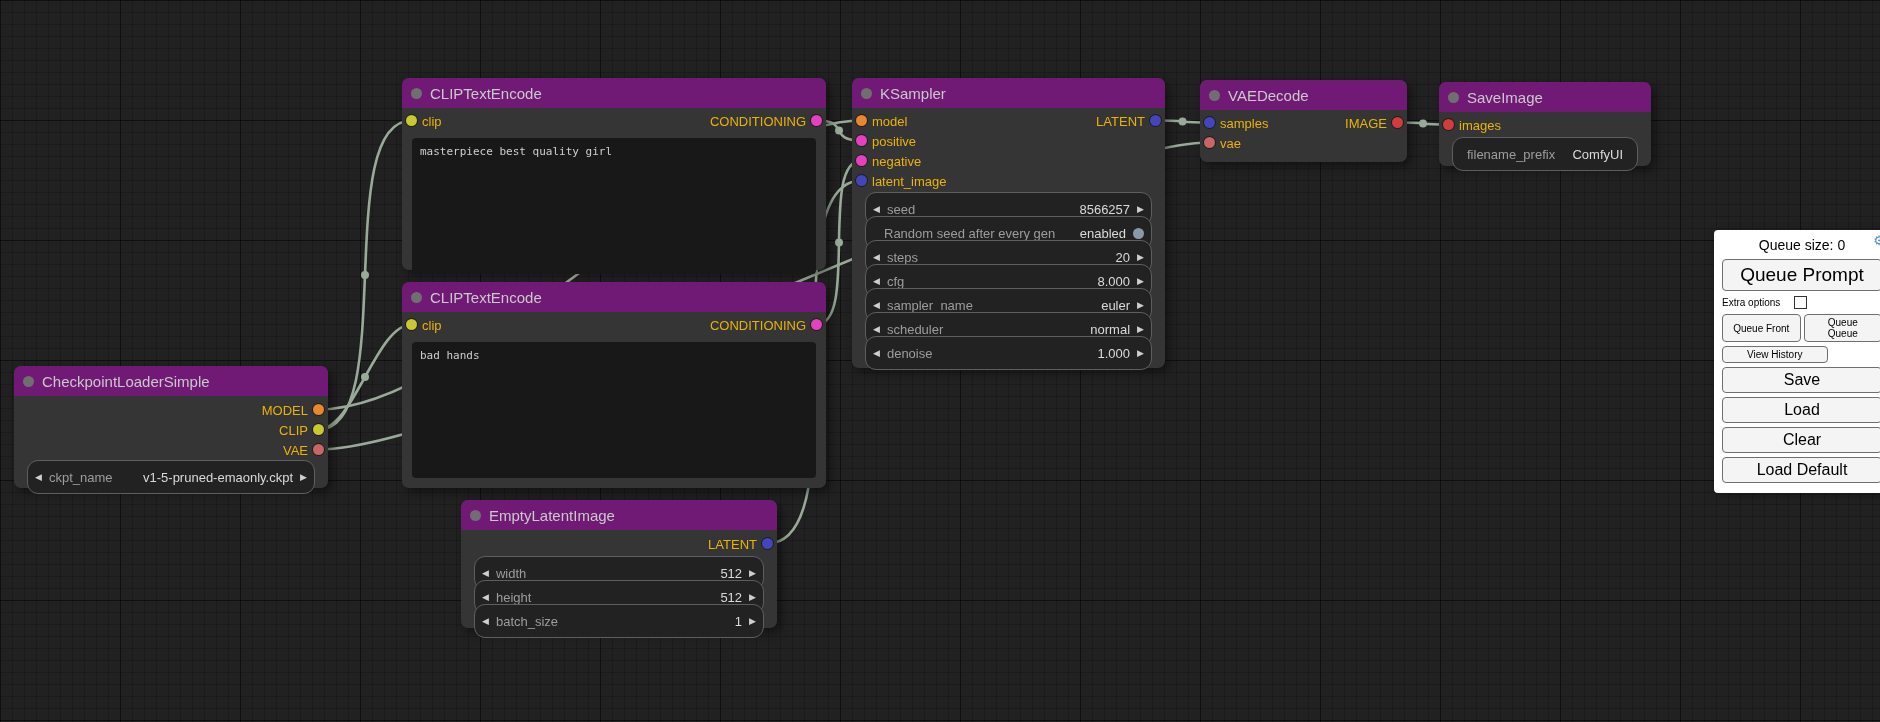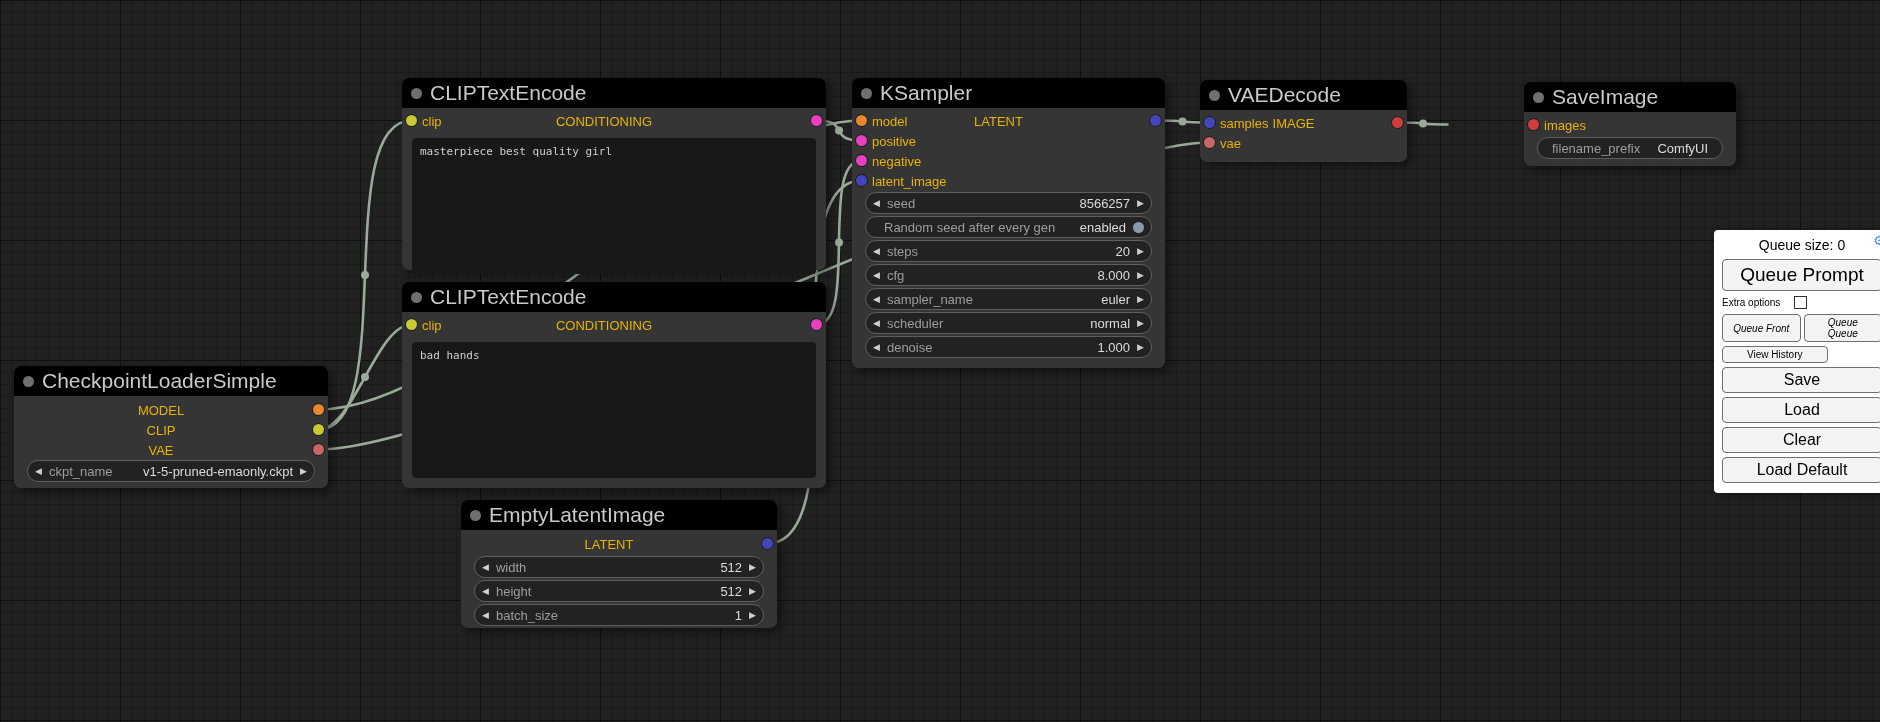--- a/index.html
+++ b/index.html
@@ -17,42 +17,42 @@
       linear-gradient(90deg, rgba(0,0,0,0.18) 1px, transparent 1px);
     background-size:120px 120px,120px 120px,12px 12px,12px 12px;
   }
   #links{position:absolute;left:0;top:0;width:1880px;height:722px;z-index:1;pointer-events:none;}
 
   .node{
     position:absolute;background:#353535;border-radius:7px;z-index:2;
     box-shadow:4px 4px 10px rgba(0,0,0,0.45);
   }
   .node-title{
-    position:absolute;top:0;left:0;right:0;height:30px;background:#000000;
+    position:absolute;top:0;left:0;right:0;height:30px;background:#701a75;
     border-radius:7px 7px 0 0;display:flex;align-items:center;padding-left:9px;
-    color:#c9c9c9;font-size:21px;box-sizing:border-box;
+    color:#c9c9c9;font-size:15px;box-sizing:border-box;
   }
   .title-dot{width:11px;height:11px;border-radius:50%;background:#6f6f6f;margin-right:8px;flex:none;}
   .title-text{white-space:nowrap;overflow:hidden;}
 
   .slot{
     position:absolute;left:0;right:0;height:20px;display:flex;align-items:center;
     font-size:13px;color:#eab308;box-sizing:border-box;
   }
   .slot.in{padding-left:20px;}
-  .slot.out{justify-content:center;padding-right:20px;}
+  .slot.out{justify-content:flex-end;padding-right:20px;}
   .port{
     position:absolute;width:11px;height:11px;border-radius:50%;top:4px;
     box-shadow:0 0 0 1px rgba(0,0,0,0.45);background:#888;
   }
   .slot.in .port{left:4px;}
   .slot.out .port{right:4px;}
 
   .widget{
-    position:absolute;left:13px;right:13px;height:22px;background:#222;
+    position:absolute;left:13px;right:13px;height:34px;background:#222;
     border:1px solid #5e5e5e;border-radius:11px;display:flex;align-items:center;
     font-size:13px;box-sizing:border-box;white-space:nowrap;overflow:hidden;
   }
   .widget .arrow{color:#cfcfcf;font-size:9px;padding:0 7px;flex:none;}
   .widget .w-label{color:#9d9d9d;}
   .widget .spacer{flex:1;}
   .widget .w-value{color:#dadada;}
   .widget.text-widget{padding:0 14px;}
   .widget.toggle{padding:0 7px 0 18px;}
   .toggle-dot{width:11px;height:11px;border-radius:50%;margin-left:7px;flex:none;background:#8899aa;}
@@ -73,21 +73,21 @@
   .menu-header{position:relative;width:100%;text-align:center;font-size:14px;padding:2px 0;}
   .gear{position:absolute;right:-3px;top:-1px;font-size:13px;cursor:pointer;line-height:1;}
   .menu button{
     font-family:"Liberation Sans",sans-serif;background:#f4f4f4;border:1px solid #6f6f6f;
     border-radius:4px;color:#000;cursor:pointer;
   }
   #queue-prompt{width:100%;font-size:19px;padding:4px 0;}
   .extra-row{display:flex;align-items:center;gap:14px;font-size:10px;padding:1px 0;}
   .checkbox{width:11px;height:11px;border:1px solid #333;background:#fff;flex:none;}
   .btn-row{display:flex;width:100%;gap:3px;}
-  .btn-small{font-size:10px;flex:1;padding:2px 10px;font-style:italic;}
+  .btn-small{font-size:10px;flex:1;padding:2px 10px;}
   #view-history{width:66%;font-size:10px;padding:2px 0;}
   .btn-big{font-size:16px;padding:3px 12px;}
 </style>
 </head>
 <body>
 
 <div id="graph-canvas">
 
   <svg id="links">
       <path d="M 318.5 409.5 C 472.2794687206325 409.5, 707.7205312793675 120.5, 861.5 120.5" stroke="#99aa99" stroke-width="2.6" fill="none"></path>
@@ -288,21 +288,21 @@
     <div class="slot out" style="top:33px">
       <span>IMAGE</span>
       <span class="port" style="background-color: rgb(210, 60, 60);"></span>
     </div>
     <div class="slot in" style="top:53px">
       <span class="port" style="background-color: rgb(198, 102, 102);"></span>
       <span>vae</span>
     </div>
   </div>
 
-  <div class="node" style="left:1524px;top:82px;width:212px;height:84px">
+  <div class="node" style="left:1439px;top:82px;width:212px;height:84px">
     <div class="node-title">
       <span class="title-dot"></span>
       <span class="title-text">SaveImage</span>
     </div>
     <div class="slot in" style="top:33px">
       <span class="port" style="background-color: rgb(210, 60, 60);"></span>
       <span>images</span>
     </div>
     <div class="widget text-widget" style="top:55px">
       <span class="w-label">filename_prefix</span>

